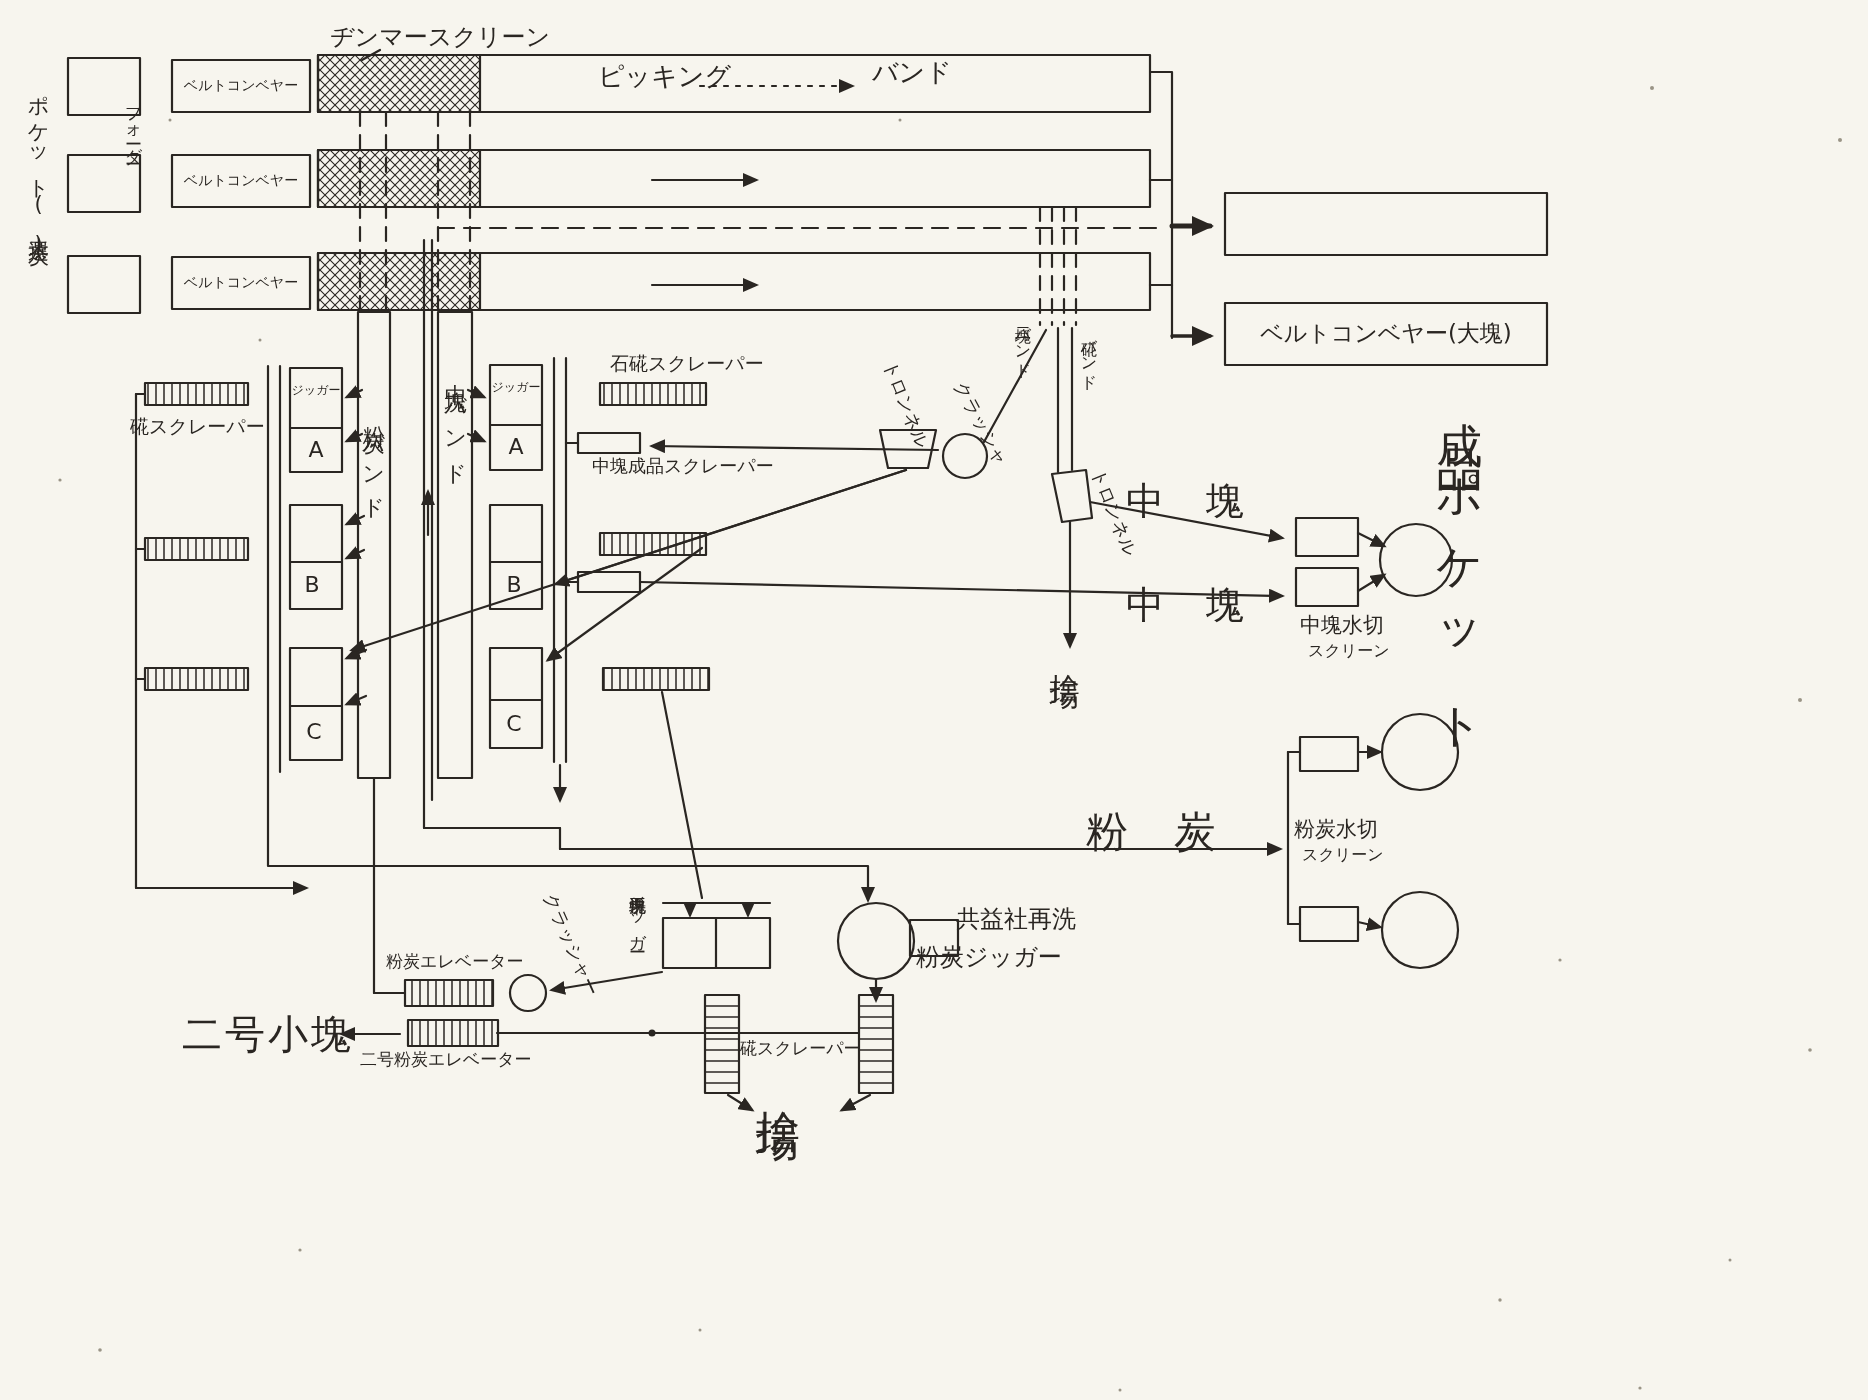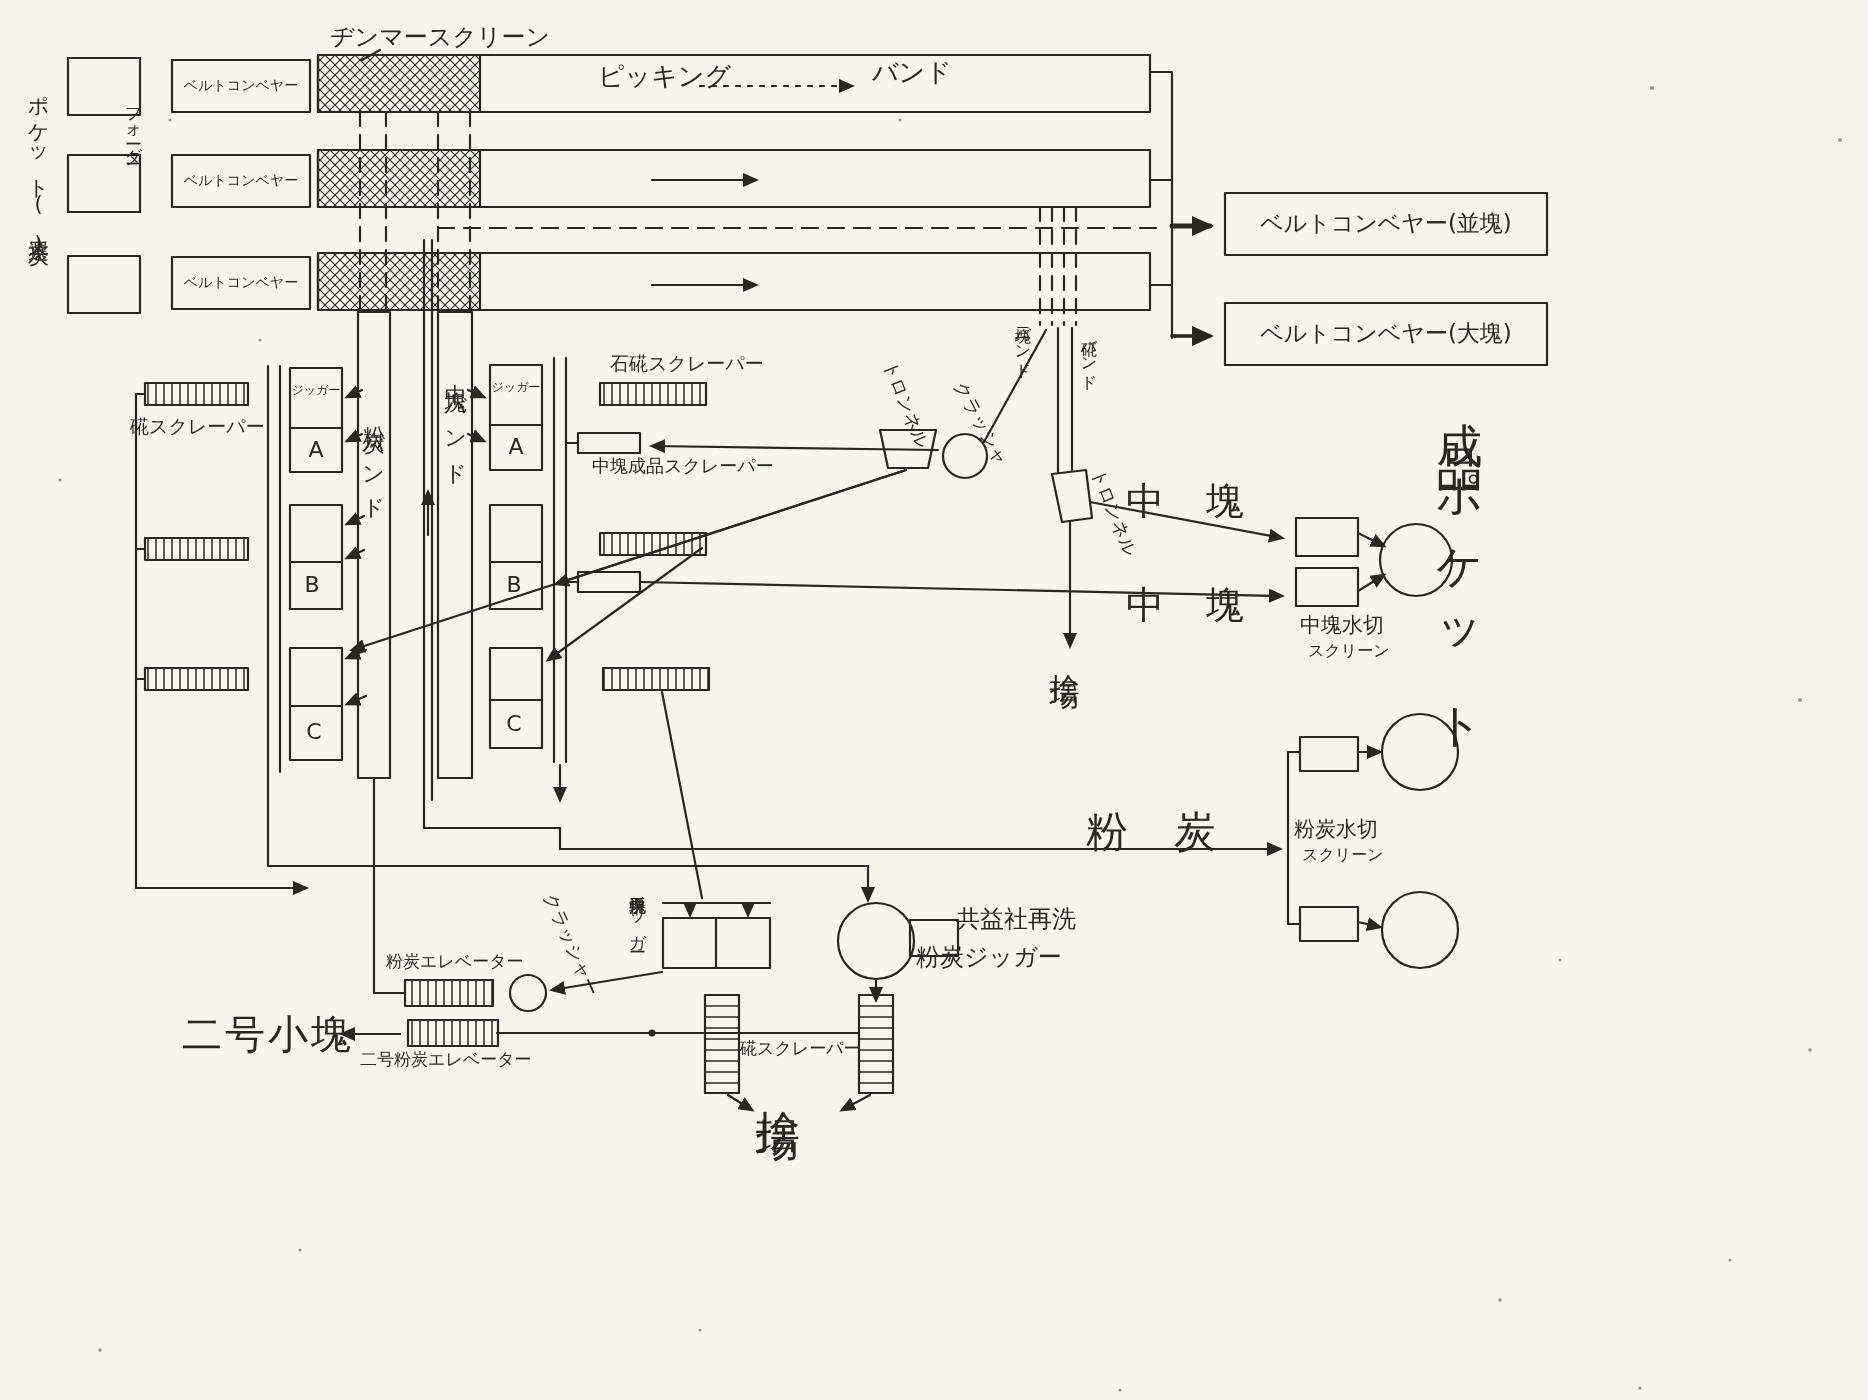--- a/index.html
+++ b/index.html
@@ -252,21 +252,20 @@
   </svg>
 
   <div class="lbl v" style="left:26px;top:80px;font-size:21px;letter-spacing:4px;">ポケット(未選炭)</div>
   <div class="lbl v" style="left:124px;top:96px;font-size:17px;">フォーダー</div>
   <div class="lbl ctr" style="left:172px;top:60px;width:138px;height:52px;font-size:14px;">ベルトコンベヤー</div>
   <div class="lbl ctr" style="left:172px;top:155px;width:138px;height:52px;font-size:14px;">ベルトコンベヤー</div>
   <div class="lbl ctr" style="left:172px;top:257px;width:138px;height:52px;font-size:14px;">ベルトコンベヤー</div>
   <div class="lbl" style="left:330px;top:24px;font-size:24px;">ヂンマースクリーン</div>
   <div class="lbl" style="left:598px;top:62px;font-size:26px;">ピッキング</div>
   <div class="lbl" style="left:872px;top:58px;font-size:26px;">バンド</div>
-  <div class="lbl ctr" style="left:1225px;top:193px;width:322px;height:62px;font-size:23px;">ベルトコンベヤー(並塊)</div>
   <div class="lbl ctr" style="left:1225px;top:303px;width:322px;height:62px;font-size:23px;border-radius:15px;">ベルトコンベヤー(大塊)</div>
 
   <div class="lbl" style="left:130px;top:416px;font-size:19px;">硴スクレーパー</div>
   <div class="lbl ctr" style="left:290px;top:372px;width:52px;height:38px;font-size:12px;">ジッガー</div>
   <div class="lbl ctr" style="left:290px;top:428px;width:52px;height:44px;font-size:22px;">A</div>
   <div class="lbl ctr" style="left:290px;top:562px;width:44px;height:46px;font-size:22px;">B</div>
   <div class="lbl ctr" style="left:290px;top:706px;width:48px;height:52px;font-size:22px;">C</div>
   <div class="lbl v" style="left:361px;top:408px;font-size:22px;letter-spacing:6px;">粉炭バンド</div>
 
   <div class="lbl v" style="left:443px;top:366px;font-size:22px;letter-spacing:8px;">中塊バンド</div>

